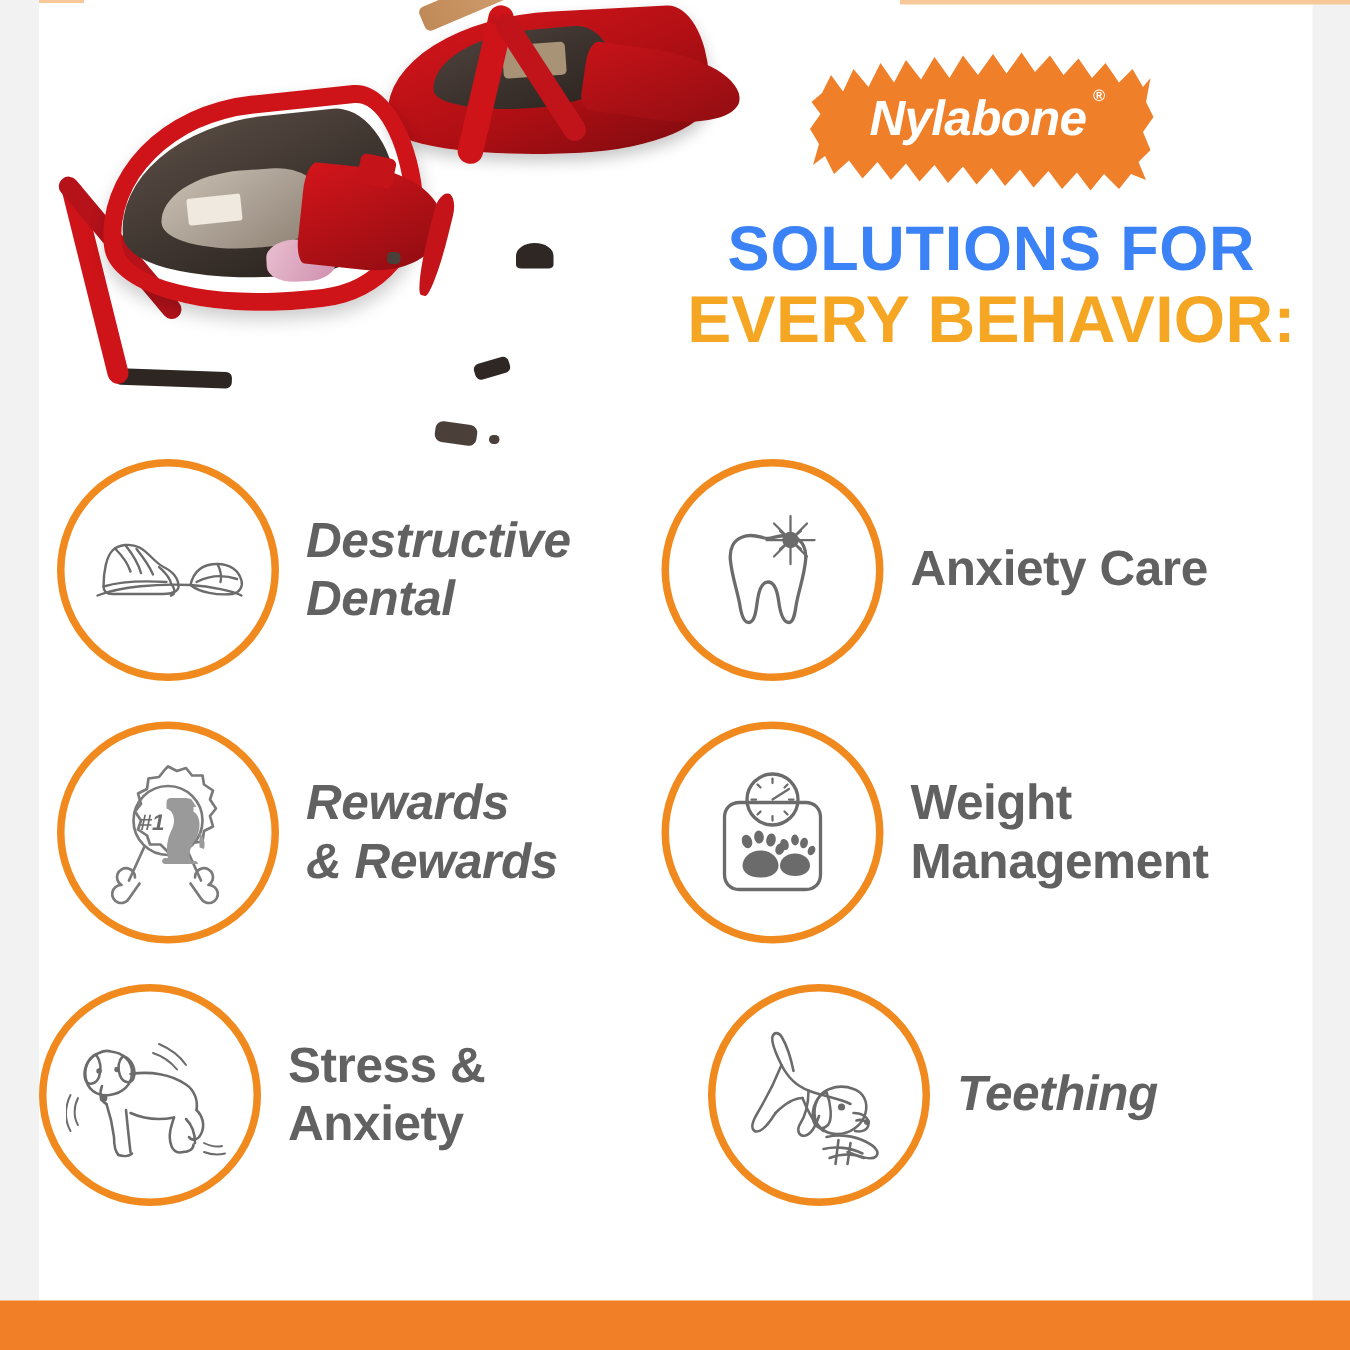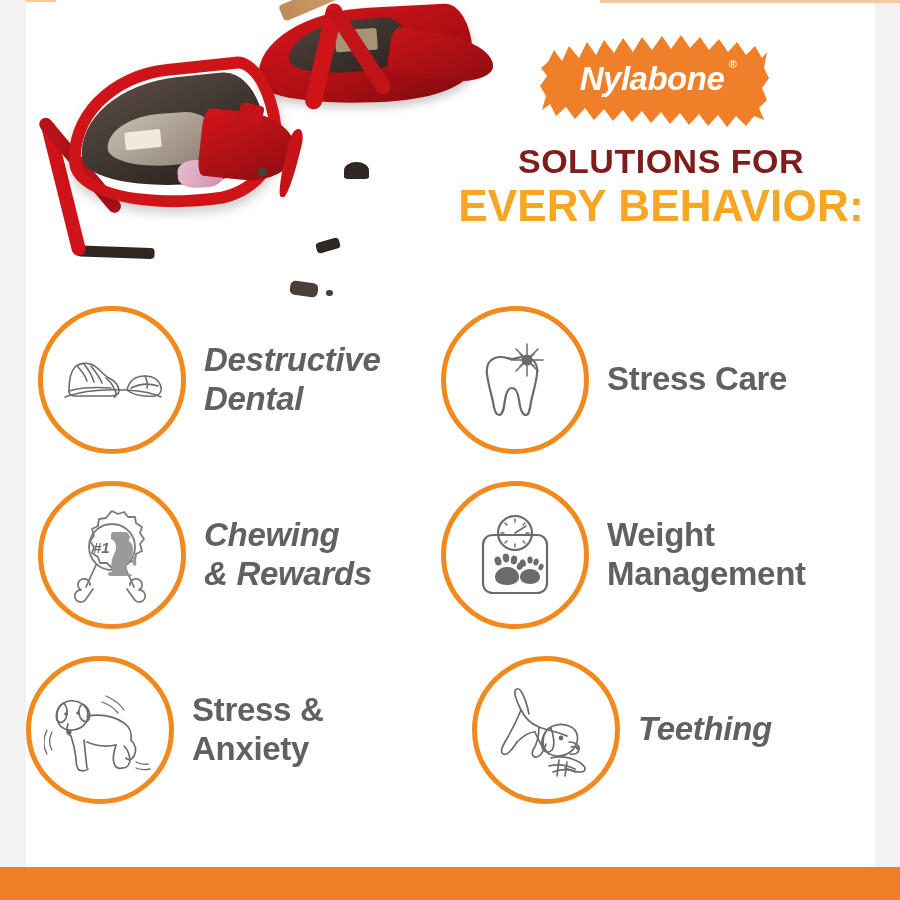--- a/index.html
+++ b/index.html
@@ -149,22 +149,22 @@
   .bit.dark{ background:#2f2724; }
   .bit.crumb{ background:#4a3f39; }
 
   
   .headline{
     position:absolute;
     left:395px; top:143px; width:480px;
     text-align:center;
   }
   .hl-1{
-    font-size:34px; font-weight:bold; letter-spacing:.5px;
-    color:#7f1d1d; line-height:1.08;
+    font-size:42px; font-weight:bold; letter-spacing:.5px;
+    color:#3b82f6; line-height:1.08;
   }
   .hl-2{
     font-size:44px; font-weight:bold; letter-spacing:.2px;
     color:#f5a623; line-height:1.08; margin-top:2px;
   }
 
   
   .logo{
     position:absolute; left:512px; top:28px; width:232px; height:108px;
   }
@@ -312,21 +312,21 @@
                 <path d="M46,30 L78,30"></path>
                 <path d="M51,19 L73,41"></path>
                 <path d="M73,19 L51,41"></path>
                 <path d="M55,24 L69,36"></path>
                 <path d="M69,24 L55,36"></path>
               </g>
               <circle cx="62" cy="30" r="5.5" fill="#6b6b6b" stroke="none"></circle>
             </svg>
           </div>
           <div class="blabel">
-            <span>Stress Care</span>
+            <span>Anxiety Care</span>
           </div>
         </div>
       </div>
 
       <div class="row">
 
         <div class="cell col1">
           <div class="circle">
             <svg width="104" height="104" viewBox="0 0 104 104" fill="none" stroke="#7a7a7a" stroke-width="1.8" stroke-linecap="round" stroke-linejoin="round">
 
@@ -346,21 +346,21 @@
                          c-1,3 -1,6 0,8 l3,0 c1,0 2,1 2,2 l-22,0 c-1,0 -2,-1 -2,-2
                          c0,-1 1,-2 2,-2 l2,0 c-1,-4 -1,-8 0,-12 c1,-5 4,-8 4,-13
                          c0,-4 -2,-7 -5,-8 l0,-4 c0,-2 1,-3 3,-3 l3,0 Z"></path>
                 <path d="M56,30 l-3,7 l4,-1 Z"></path>
                 <path d="M67,29 l4,6 l-4,0 Z"></path>
                 <path d="M73,52 c3,3 4,7 3,11 l-3,-1 Z"></path>
               </g>
             </svg>
           </div>
           <div class="blabel">
-            <span>Chewing</span>
+            <span>Rewards</span>
             <span class="l2">&amp; Rewards</span>
           </div>
         </div>
 
         <div class="cell col2">
           <div class="circle">
             <svg width="100" height="100" viewBox="0 0 100 100" fill="none" stroke="#6b6b6b" stroke-width="2.2" stroke-linecap="round" stroke-linejoin="round">
 
               <path d="M28,30 C22,30 18,34 18,40 L18,78 C18,84 22,88 28,88
                        L72,88 C78,88 82,84 82,78 L82,40 C82,34 78,30 72,30 Z"></path>

